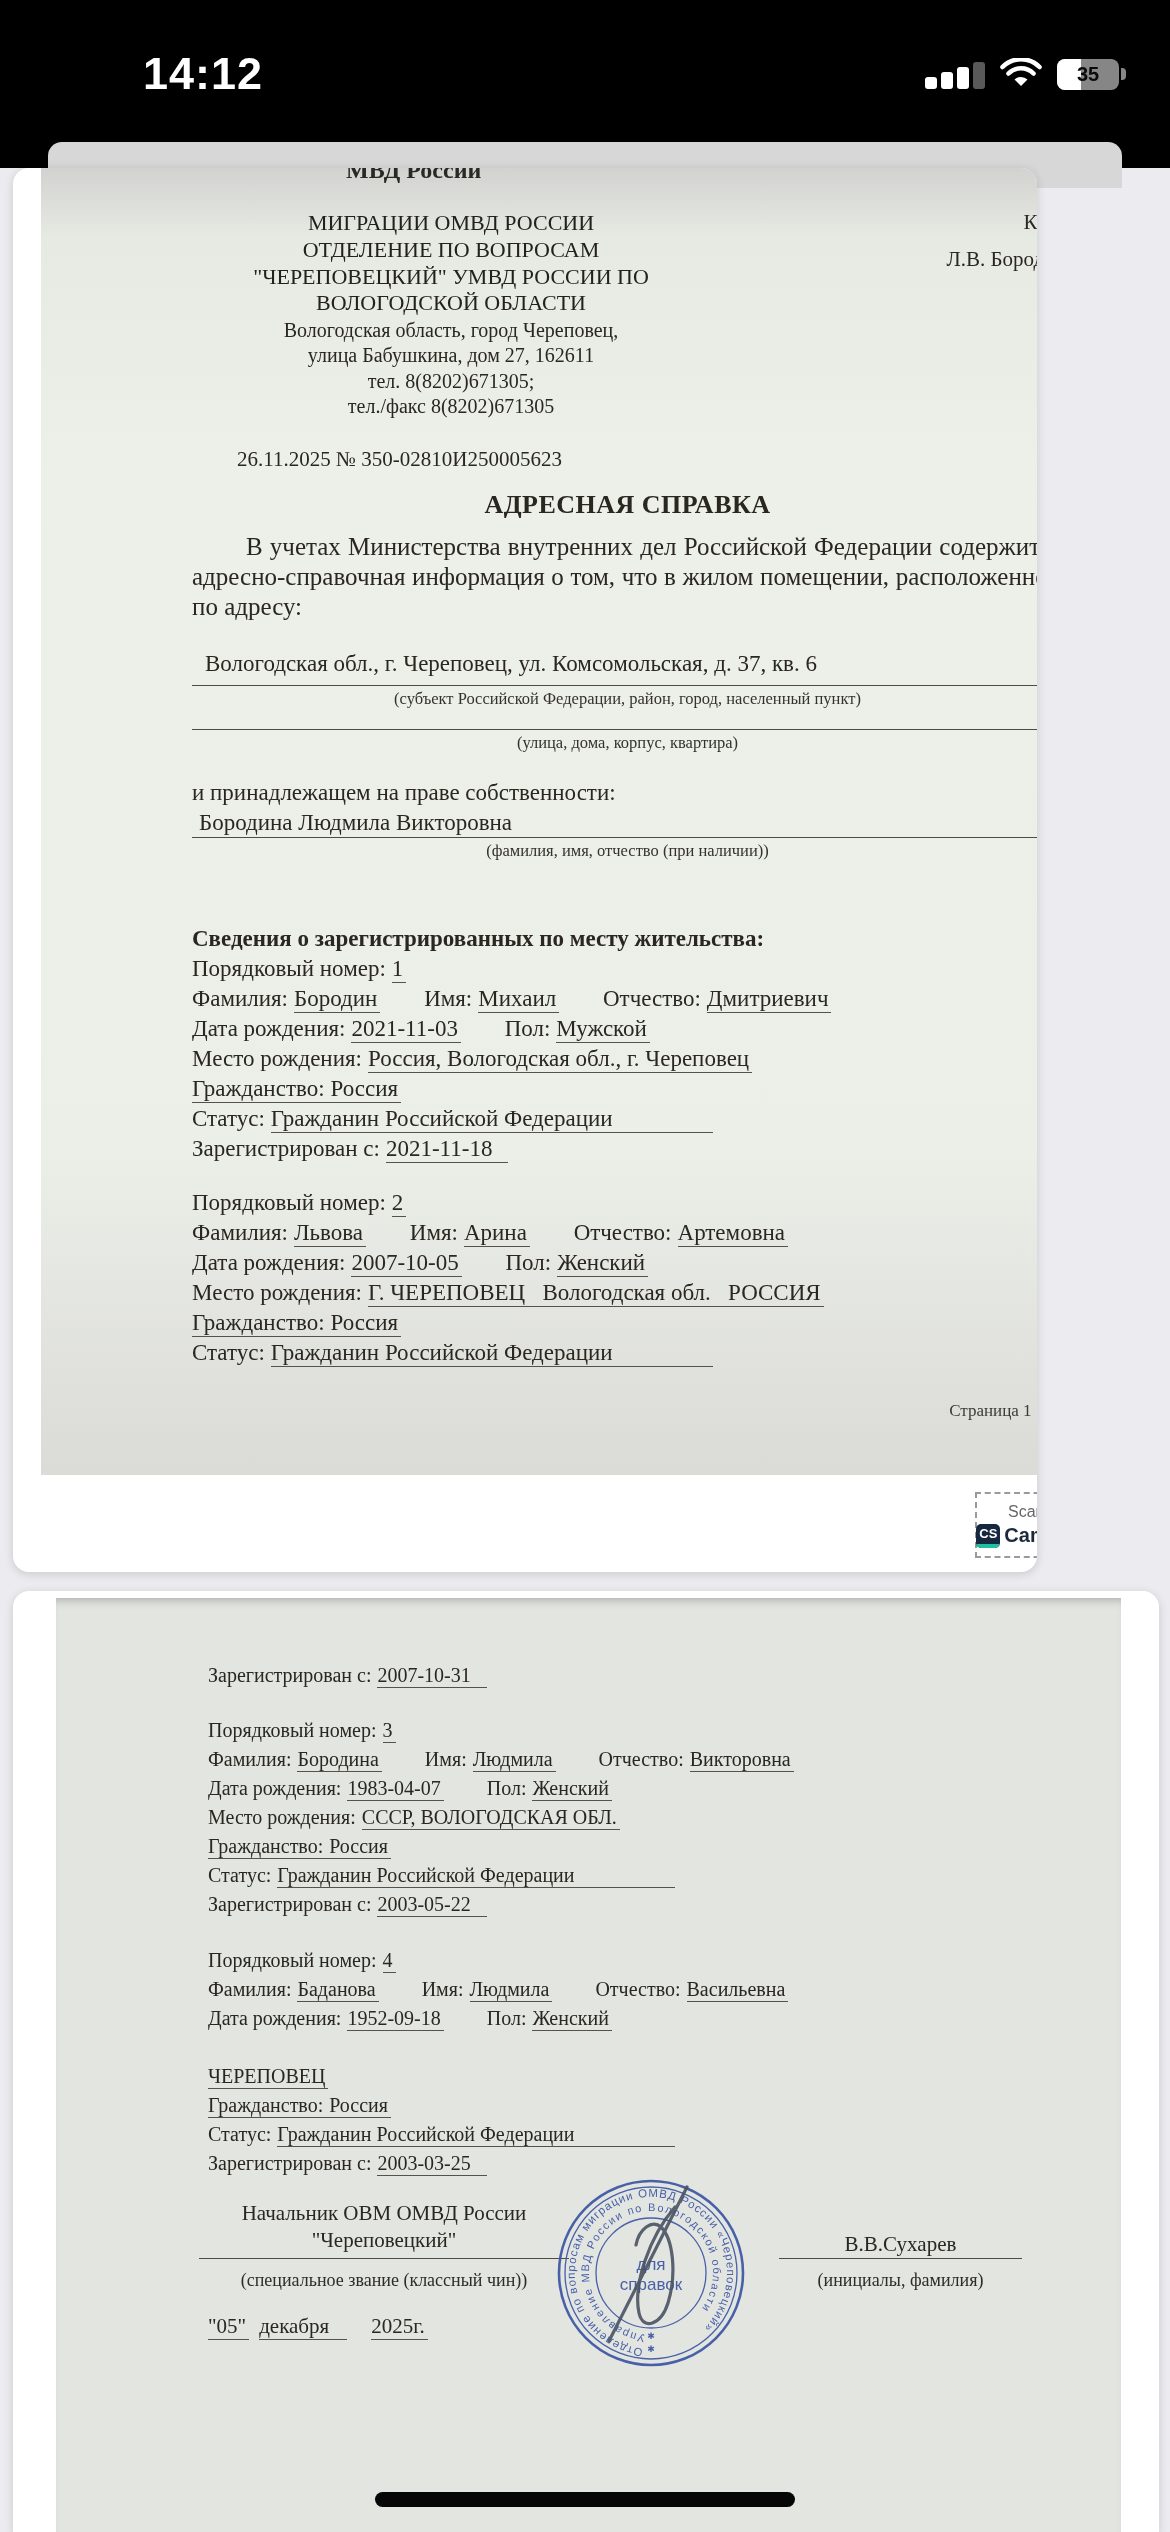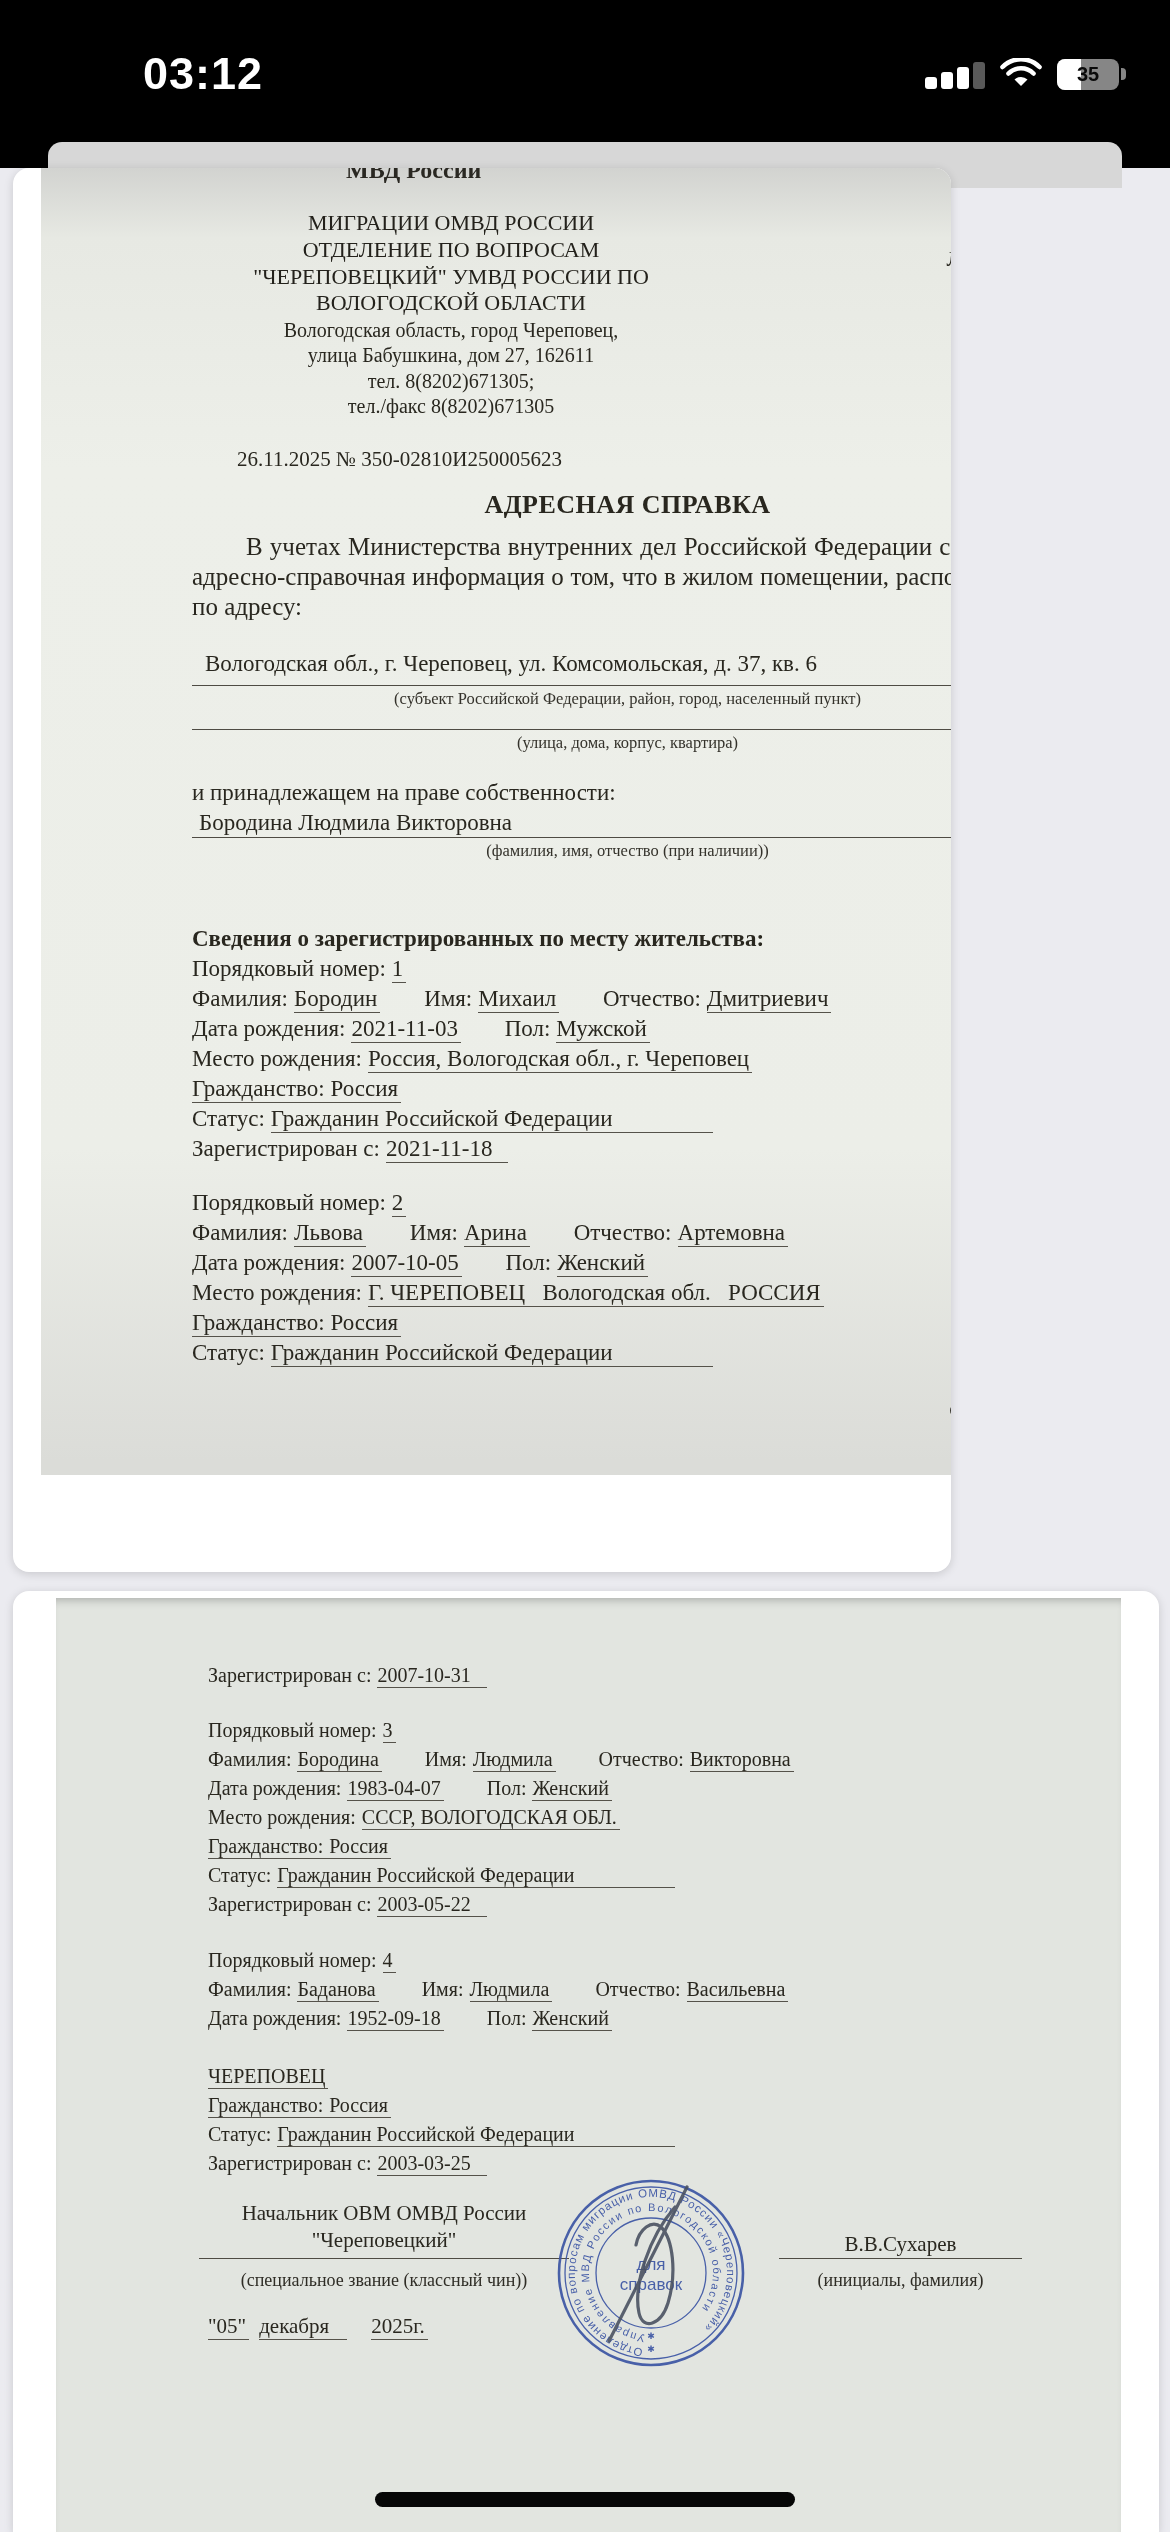--- a/index.html
+++ b/index.html
@@ -15,21 +15,21 @@
   .bat{position:relative;display:flex;align-items:center;}
   .bat-body{position:relative;width:62px;height:31px;border-radius:8px;background:#868686;overflow:hidden;}
   .bat-fill{position:absolute;left:0;top:0;bottom:0;width:38%;background:#fff;}
   .bat-num{position:absolute;inset:0;display:flex;align-items:center;justify-content:center;
            font-size:20px;font-weight:700;color:#0a0a0a;}
   .bat-nub{width:5px;height:12px;background:#868686;border-radius:0 4px 4px 0;margin-left:2px;}
   
   .peek{position:absolute;left:48px;top:142px;width:1074px;height:46px;background:#d7d7d7;
         border-radius:14px 14px 0 0;}
   .card{position:absolute;background:#fff;overflow:hidden;box-shadow:0 2px 10px rgba(0,0,0,.15);}
-  .card1{left:13px;top:168px;width:938px;height:1404px;border-radius:16px;}
+  .card1{left:13px;top:168px;width:1024px;height:1404px;border-radius:16px;}
   .card2{left:13px;top:1591px;width:1146px;height:941px;border-radius:16px 16px 0 0;}
   .scan1{position:absolute;left:28px;top:0;width:1093px;height:1307px;
          background:linear-gradient(180deg,#d2d3d0 0px,#e7e9e3 70px,#edefe9 300px,#eceee8 75%,#dbdcd8 99%);}
   .scan2{position:absolute;left:43px;top:7px;width:1065px;height:934px;background:#e2e5e0;
          box-shadow:inset 0 8px 10px -6px rgba(0,0,0,.25);}
   
   .ln{position:absolute;left:151px;white-space:nowrap;font-size:23px;line-height:30px;color:#29271f;}
   .scan2 .ln{left:152px;font-size:20px;}
   .lab{margin-right:6px;}
   .grp{margin-right:38px;}
@@ -68,21 +68,21 @@
   
   .home-ind{position:absolute;left:375px;top:2492px;width:420px;height:15px;border-radius:8px;background:#060606;}
 </style>
 </head>
 <body>
 
 <div class="phone">
   <div class="app-bg"></div>
 
   <div class="statusbar">
-    <div class="sb-time">03:12</div>
+    <div class="sb-time">14:12</div>
     <div class="sb-icons">
       <svg width="60" height="30" viewBox="0 0 60 30">
         <rect x="0" y="18" width="12" height="12" rx="3" fill="#fff"></rect>
         <rect x="16" y="13" width="12" height="17" rx="3" fill="#fff"></rect>
         <rect x="32" y="8" width="12" height="22" rx="3" fill="#fff"></rect>
         <rect x="48" y="3" width="12" height="27" rx="3" fill="#fff" fill-opacity="0.35"></rect>
       </svg>
       <svg width="42" height="32" viewBox="0 0 42 32">
         <path d="M21 28 L14.5 21.5 A 9.5 9.5 0 0 1 27.5 21.5 Z" fill="#fff"></path>
         <path d="M8.5 15.5 a 17.5 17.5 0 0 1 25 0" stroke="#fff" stroke-width="4.6" fill="none" stroke-linecap="round"></path>

